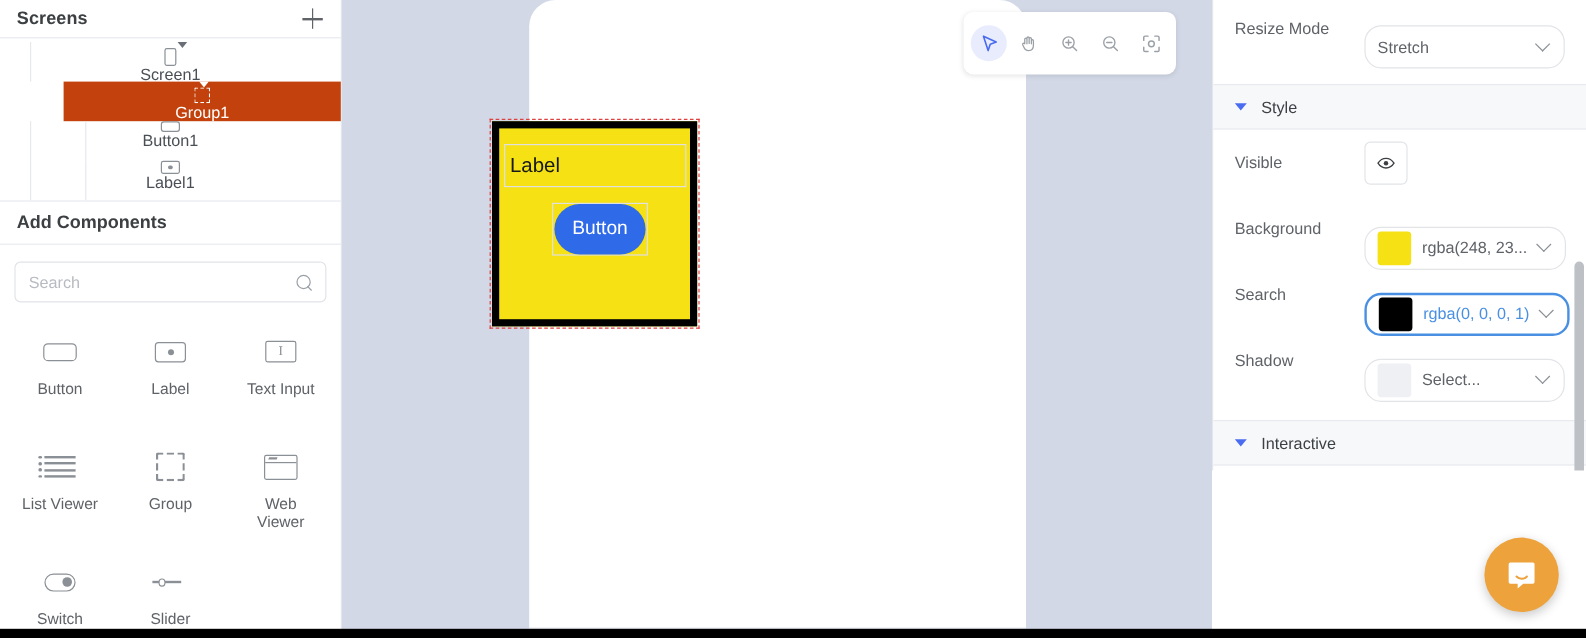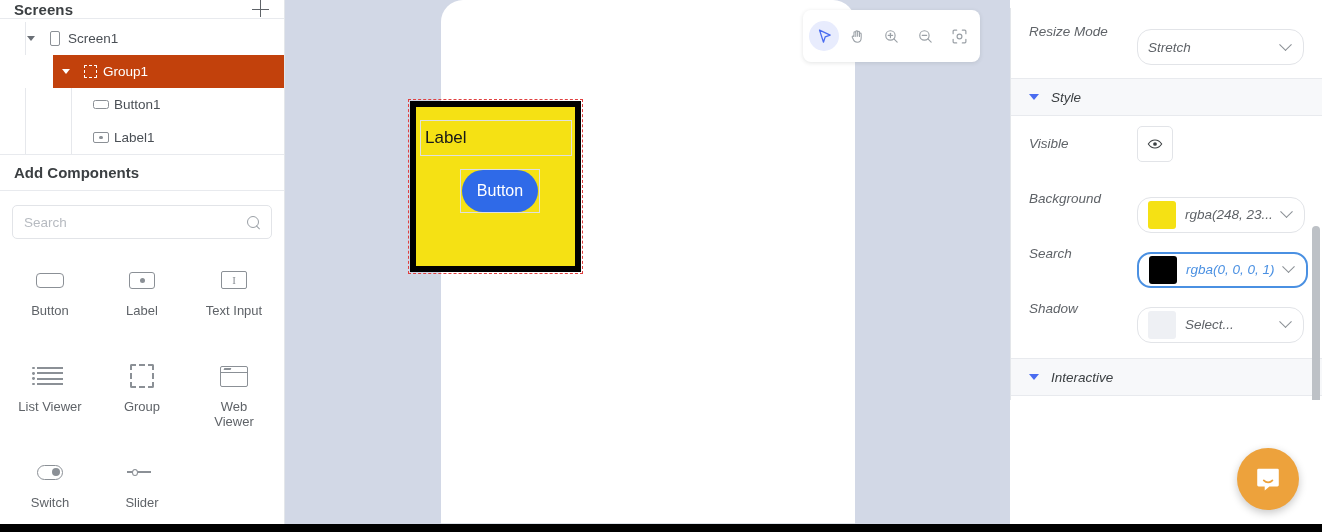--- a/index.html
+++ b/index.html
@@ -11,39 +11,39 @@
   }
   #app { position: relative; width: 1322px; height: 532px; }
 
   
   #left-panel {
     position: absolute; left: 0; top: 0; width: 285px; height: 532px;
     background: #ffffff; border-right: 1px solid #e3e6ea;
     display: flex; flex-direction: column;
   }
   .panel-head {
-    height: 19px; display: flex; align-items: center;
+    height: 32px; display: flex; align-items: center;
     padding: 0 14px; border-bottom: 1px solid #e8eaee;
     justify-content: space-between; flex: none;
   }
   .panel-head .title { font-size: 15px; color: #3c4043; font-weight: 600; letter-spacing: .1px; }
   .plus-btn {
     width: 20px; height: 20px; position: relative; cursor: pointer;
   }
   .plus-btn::before, .plus-btn::after {
     content: ""; position: absolute; background: #5f6368;
   }
   .plus-btn::before { left: 2px; top: 9.5px; width: 17px; height: 1.6px; }
   .plus-btn::after  { top: 1px; left: 9.7px; height: 17px; width: 1.6px; }
 
   
   #tree { flex: none; padding-top: 3px; }
   .tree-row {
     height: 33px; display: flex; align-items: center;
-    font-size: 13.5px; color: #4a4f55; cursor: pointer; position: relative;
+    font-size: 13.5px; color: #4a4f55; cursor: pointer; position: relative; flex-direction: column;
   }
   .tree-row.selected { background: #c2410c; color: #fff; }
   .tw { width: 22px; display: flex; align-items: center; justify-content: center; flex: none; }
   .caret {
     width: 0; height: 0; border-left: 4.5px solid transparent;
     border-right: 4.5px solid transparent; border-top: 5.5px solid #6a6f76;
   }
   .tree-row.selected .caret { border-top-color: #ffffff; }
   .ticon { width: 26px; display:flex; align-items:center; justify-content:center; flex:none; }
 
@@ -167,22 +167,22 @@
     justify-content: space-between;
   }
   .tb {
     width: 30px; height: 30px; border-radius: 50%; display:flex;
     align-items:center; justify-content:center; cursor:pointer; position: relative;
   }
   .tb.active { background: #e8ecfd; }
 
   
   #right-panel {
-    position: absolute; left: 1010px; top: 8px; width: 312px; height: 392px;
-    background: #ffffff; border-left: 1px solid #e3e6ea; overflow: hidden; font-style: italic;
+    position: absolute; left: 1010px; top: 0; width: 312px; height: 392px;
+    background: #ffffff; border-left: 1px solid #e3e6ea; overflow: hidden;
   }
   .prop-row {
     display: flex; align-items: center; padding: 0 18px; height: 55px;
   }
   .prop-row .plabel { width: 108px; font-size: 13.5px; color: #5f6368; flex: none; }
   .select {
     flex: 1; height: 36px; border: 1px solid #e2e4e8; border-radius: 14px;
     display: flex; align-items: center; padding: 0 10px; background: #fff;
     cursor: pointer; gap: 9px; margin-top: 32px;
   }

